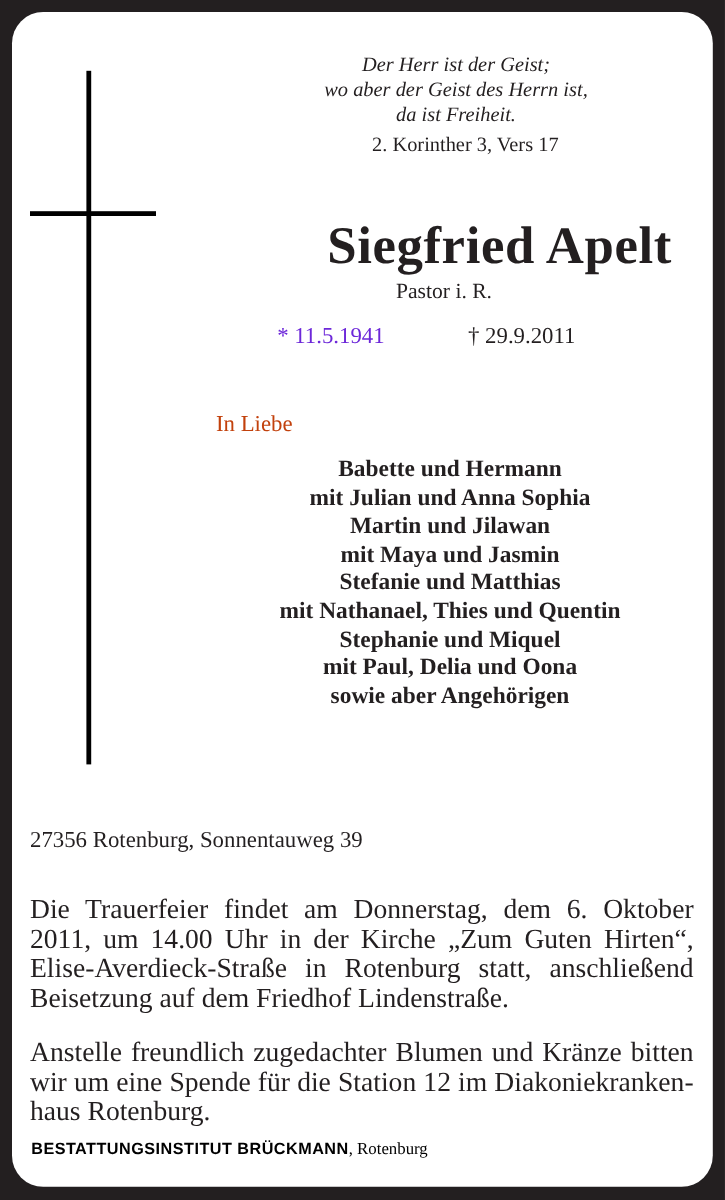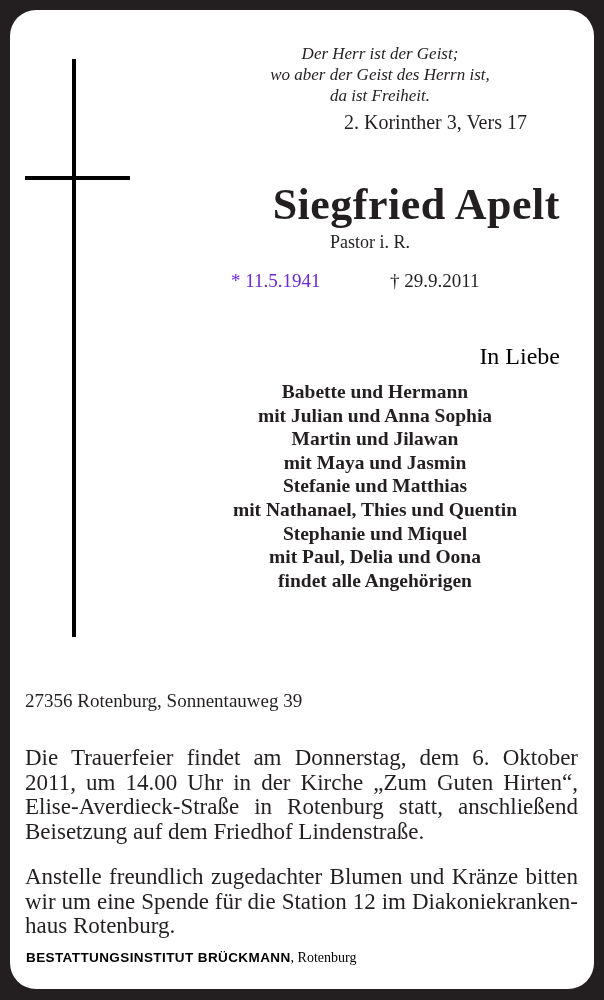--- a/index.html
+++ b/index.html
@@ -45,23 +45,22 @@
       font-style: italic;
       font-size: 17px;
       line-height: 21px;
       color: #231f20;
     }
     .verse-ref {
       position: absolute;
       left: 300px;
       top: 101px;
       font-family: "Liberation Serif", serif;
-      font-size: 20px;
-      color: #231f20;
-      margin-left: 34px;
+      font-size: 17px;
+      color: #231f20;
     }
     .name {
       position: absolute;
       left: 170px;
       top: 170px;
       width: 380px;
       text-align: right;
       font-family: "Liberation Serif", serif;
       font-weight: bold;
       font-size: 44px;
@@ -93,24 +92,24 @@
       top: 260px;
       font-family: "Liberation Serif", serif;
       font-size: 19px;
       color: #231f20;
     }
     .inlove {
       position: absolute;
       left: 170px;
       top: 333px;
       width: 380px;
-      text-align: right;
-      font-family: "Liberation Serif", serif;
-      font-size: 24px;
-      color: #000000;
+      text-align: left;
+      font-family: "Liberation Serif", serif;
+      font-size: 19px;
+      color: #c2410c;
     }
     .family {
       position: absolute;
       left: 170px;
       top: 370px;
       width: 390px;
       text-align: center;
       font-family: "Liberation Serif", serif;
       font-weight: bold;
       font-size: 19.5px;
@@ -181,21 +180,21 @@
 
   <div class="family">
     <div>Babette und Hermann</div>
     <div>mit Julian und Anna Sophia</div>
     <div>Martin und Jilawan</div>
     <div>mit Maya und Jasmin</div>
     <div>Stefanie und Matthias</div>
     <div>mit Nathanael, Thies und Quentin</div>
     <div>Stephanie und Miquel</div>
     <div>mit Paul, Delia und Oona</div>
-    <div>findet alle Angehörigen</div>
+    <div>sowie aber Angehörigen</div>
   </div>
 
   <div class="address">27356 Rotenburg, Sonnentauweg 39</div>
 
   <div class="para para1">Die Trauerfeier findet am Donnerstag, dem 6. Oktober 2011, um 14.00 Uhr in der Kirche „Zum Guten Hirten“, Elise-Averdieck-Straße in Rotenburg statt, anschließend Beisetzung auf dem Friedhof Lindenstraße.</div>
   <div class="para para2">Anstelle freundlich zugedachter Blumen und Kränze bitten wir um eine Spende für die Station 12 im Diakoniekranken-haus Rotenburg.</div>
 
   <div class="undertaker">
     <span class="firm">BESTATTUNGSINSTITUT BRÜCKMANN</span><span class="city">, </span><span class="city">Rotenburg</span>
   </div>

